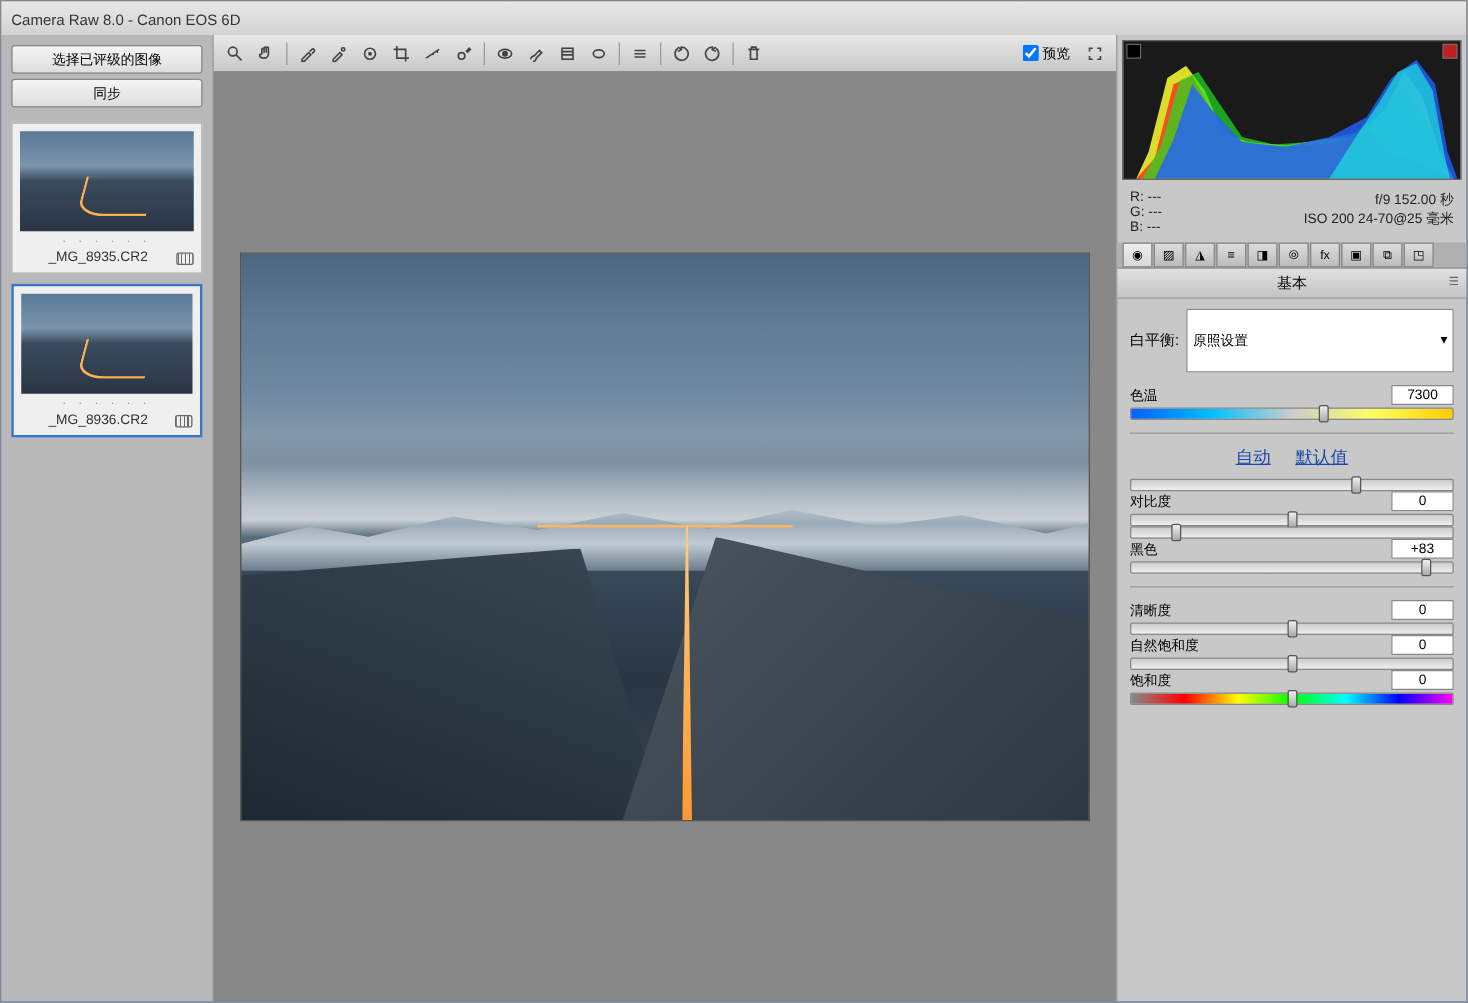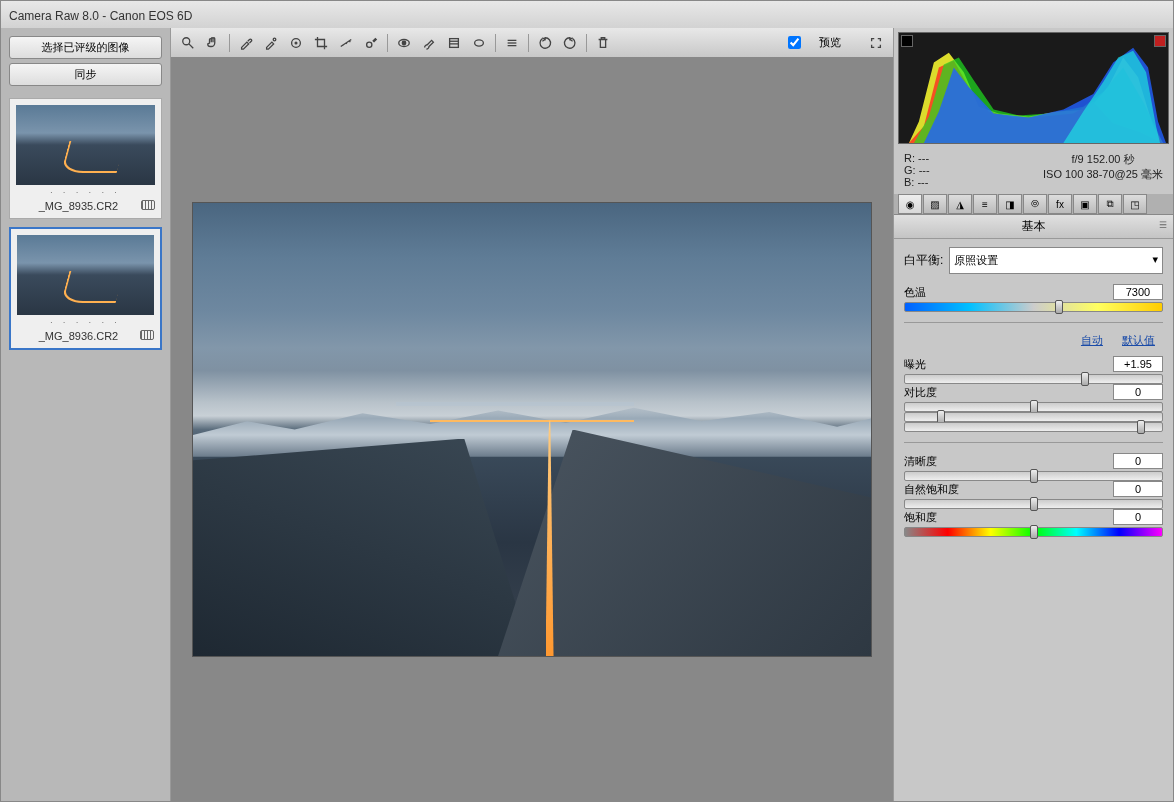--- a/index.html
+++ b/index.html
@@ -10,28 +10,28 @@
 .mid-col { flex: 1; background: #888; display: flex; flex-direction: column; }
 .right-col { width: 280px; background: #c8c8c8; border-left: 1px solid #999; display: flex; flex-direction: column; }
 .btn { background: linear-gradient(#f5f5f5,#ddd); border: 1px solid #888; border-radius: 3px; font-size: 11px; padding: 3px 6px; cursor: pointer; text-align: center; }
 .sel-btn { width: 100%; margin-bottom: 4px; }
 .sync-btn { width: 100%; margin-bottom: 12px; }
 .thumb-card { background: #efefef; border: 1px solid #aaa; padding: 6px; margin-bottom: 8px; }
 .thumb-card.sel { border: 2px solid #3a76c8; }
 .thumb-img { width: 100%; height: 80px; background: linear-gradient(180deg,#5a7a96 0%,#7a94ac 35%,#3a4a5c 50%,#2a3644 100%); position: relative; }
 .thumb-road { position:absolute;left:35%;top:45%;width:40%;height:40%;border-left:2px solid #ffb050;border-bottom:2px solid #ffb050;border-radius:0 0 0 40%;transform:skewX(-15deg); }
 .thumb-dots { text-align:center;font-size:8px;color:#666;letter-spacing:4px;margin:3px 0; }
-.thumb-row { display:flex;justify-content:space-between;align-items:flex-start;margin-top:2px; }
+.thumb-row { display:flex;justify-content:space-between;align-items:flex-end;margin-top:2px; }
 .thumb-name { font-size:11px;color:#333;text-align:center;flex:1; }
 .eq-ic { width:14px;height:10px;border:1px solid #666;border-radius:2px;background:repeating-linear-gradient(90deg,#666 0 1px,transparent 1px 3px); }
 .toolbar { height: 30px; background: linear-gradient(#e8e8e8,#c8c8c8); border-bottom: 1px solid #888; display: flex; align-items: center; padding: 0 6px; gap: 3px; }
 .tool { width: 22px; height: 22px; display:flex;align-items:center;justify-content:center; cursor:pointer; font-size:13px;color:#444;border:1px solid transparent;border-radius:2px; }
 .tool svg { width:14px;height:14px;stroke:#444;fill:none;stroke-width:1.5; }
 .tool-sp { width:1px;height:18px;background:#999;margin:0 2px; }
-.preview-row { margin-left:auto;display:flex;align-items:center;gap:18px;font-size:11px; }
+.preview-row { margin-left:auto;display:flex;align-items:center;gap:3px;font-size:11px; }
 .canvas { flex:1; display:flex;align-items:center;justify-content:center;background:#888; }
 .main-img { width: 680px; height: 455px; border:1px solid #555; position:relative; overflow:hidden;
   background: linear-gradient(180deg,#4a6680 0%,#5f7c96 12%,#6e88a0 24%,#8297aa 32%,#7f91a2 37%,#b8c2ca 44%,#c8d0d6 47%,#5a6c7c 50%,#3a4a5a 55%,#2a3644 75%,#3a4450 100%); }
 .mt-layer{position:absolute;left:0;right:0;top:44%;height:12%;background:linear-gradient(180deg,transparent,#9aaab8 30%,#c0cbd4 60%,#6a7a8a 100%);clip-path:polygon(0 60%,8% 35%,15% 50%,25% 20%,35% 40%,45% 15%,55% 38%,65% 10%,75% 35%,85% 18%,95% 45%,100% 30%,100% 100%,0 100%);}
 .road{position:absolute;left:52%;top:48%;width:8px;height:52%;background:linear-gradient(180deg,#ffcc80,#ff9830);border-radius:50% 50% 0 0;transform-origin:top center;clip-path:polygon(40% 0,60% 0,100% 100%,0 100%);}
 .road2{position:absolute;left:35%;top:48%;width:30%;height:2px;background:#ffba60;}
 .bridge{position:absolute;left:30%;top:44%;width:35%;height:4px;background:rgba(180,195,210,0.5);}
 .hill-r{position:absolute;right:0;bottom:0;width:55%;height:50%;background:linear-gradient(135deg,#4a5560,#2e3842);clip-path:polygon(20% 0,100% 30%,100% 100%,0 100%);}
 .hill-l{position:absolute;left:0;bottom:0;width:50%;height:48%;background:linear-gradient(200deg,#3a4854,#1e2832);clip-path:polygon(0 10%,80% 0,100% 100%,0 100%);}
 .hist-box { position:relative; height:112px; background:#1a1a1a; border:1px solid #666; margin:4px; }
@@ -39,32 +39,32 @@
 .clip-l{left:2px;background:#000;} .clip-r{right:2px;background:#c02020;}
 .hist-svg{width:100%;height:100%;}
 .meta { font-size:11px;padding:4px 10px 6px;display:flex;justify-content:space-between;color:#222;font-family:monospace; }
 .tab-strip{display:flex;gap:1px;padding:0 4px;background:#b0b0b0;border-bottom:1px solid #888;}
 .tab{width:24px;height:20px;background:linear-gradient(#ddd,#bbb);border:1px solid #888;display:flex;align-items:center;justify-content:center;font-size:10px;cursor:pointer;}
 .tab:first-child{background:linear-gradient(#eee,#d8d8d8);}
 .panel-hdr{background:linear-gradient(#e0e0e0,#c4c4c4);border-bottom:1px solid #999;padding:3px;text-align:center;font-size:12px;position:relative;}
 .panel-menu{position:absolute;right:6px;top:5px;font-size:9px;color:#666;}
 .panel-body{padding:8px 10px;overflow-y:auto;flex:1;}
 .wb-row{display:flex;align-items:center;gap:6px;font-size:12px;margin-bottom:10px;}
-.wb-sel{flex:1;background:#fff;border:1px solid #888;padding:5px 4px;font-size:11px;position:relative;}
+.wb-sel{flex:1;background:#fff;border:1px solid #888;padding:17px 4px;font-size:11px;position:relative;}
 .wb-sel:after{content:"▾";position:absolute;right:4px;}
 .slider-row{margin-bottom:0;}
 .slider-top{display:flex;justify-content:space-between;align-items:center;font-size:11px;margin-bottom:2px;}
 .slider-val{width:50px;border:1px solid #888;background:#fff;text-align:center;font-size:11px;padding:1px;}
 .track{height:10px;border:1px solid #888;background:linear-gradient(#ccc,#eee);position:relative;border-radius:2px;}
 .track.temp{background:linear-gradient(90deg,#0060ff,#00c0ff 25%,#ccc 50%,#ffff60 75%,#ffcc00);}
 .track.tint{background:linear-gradient(90deg,#00b030,#ccc 50%,#d040d0);}
 .track.sat{background:linear-gradient(90deg,#888,#f00,#ff0,#0f0,#0ff,#00f,#f0f);}
 .thumb-h{position:absolute;top:-3px;width:8px;height:14px;background:linear-gradient(#eee,#aaa);border:1px solid #555;border-radius:2px;transform:translateX(-50%);}
 .divider{height:1px;background:#999;margin:10px 0;}
-.auto-row{text-align:right;font-size:11px;margin-bottom:8px;}
+.auto-row{text-align:center;font-size:14px;margin-bottom:8px;}
 .link{color:#1a4ba8;text-decoration:underline;cursor:pointer;margin:0 8px;}
 </style>
 </head>
 <body>
 
 <div class="title-bar">
   <span>Camera Raw 8.0  -  Canon EOS 6D</span>
 </div>
 
 <div class="window-body">
@@ -223,23 +223,23 @@
         <path d="M25 112 L40 80 L55 35 L70 55 L95 82 L130 86 L165 78 L195 62 L215 30 L235 15 L250 35 L260 90 L268 112 Z" fill="#2060ff" opacity="0.8"></path>
         <path d="M165 112 L185 80 L205 50 L220 25 L235 18 L248 40 L258 95 L262 112 Z" fill="#20e0e0" opacity="0.7"></path>
       </svg>
     </div>
     <div class="meta">
       <div>
         <div>R:  ---</div>
         <div>G:  ---</div>
         <div>B:  ---</div>
       </div>
-      <div style="text-align:center">
+      <div style="text-align:right">
         <div>f/9   152.00 秒</div>
-        <div>ISO 100   38-70@25 毫米</div>
+        <div>ISO 200   24-70@25 毫米</div>
       </div>
     </div>
     <div class="tab-strip">
       <div class="tab">◉</div>
       <div class="tab">▨</div>
       <div class="tab">◮</div>
       <div class="tab">≡</div>
       <div class="tab">◨</div>
       <div class="tab">⦾</div>
       <div class="tab">fx</div>
@@ -264,43 +264,43 @@
     <div class="track temp">
       <div class="thumb-h" style="left:60%"></div>
     </div>
         </div>
       <div class="divider"></div>
       <div class="auto-row">
         <span class="link">自动</span>
         <span class="link">默认值</span>
       </div>
       <div class="slider-row">
-    <div class="slider-top">
-      <span>曝光</span>
-      <input class="slider-val" value="+1.95" style="">
-    </div>
     <div class="track">
       <div class="thumb-h" style="left:70%"></div>
     </div>
         </div>
       <div class="slider-row">
     <div class="slider-top">
       <span>对比度</span>
       <input class="slider-val" value="0" style="">
     </div>
     <div class="track">
       <div class="thumb-h" style="left:50%"></div>
     </div>
         </div>
       <div class="slider-row">
     <div class="track">
       <div class="thumb-h" style="left:14%"></div>
     </div>
         </div>
       <div class="slider-row">
+    <div class="slider-top">
+      <span>黑色</span>
+      <input class="slider-val" value="+83" style="">
+    </div>
     <div class="track">
       <div class="thumb-h" style="left:92%"></div>
     </div>
         </div>
       <div class="divider"></div>
       <div class="slider-row">
     <div class="slider-top">
       <span>清晰度</span>
       <input class="slider-val" value="0" style="">
     </div>

